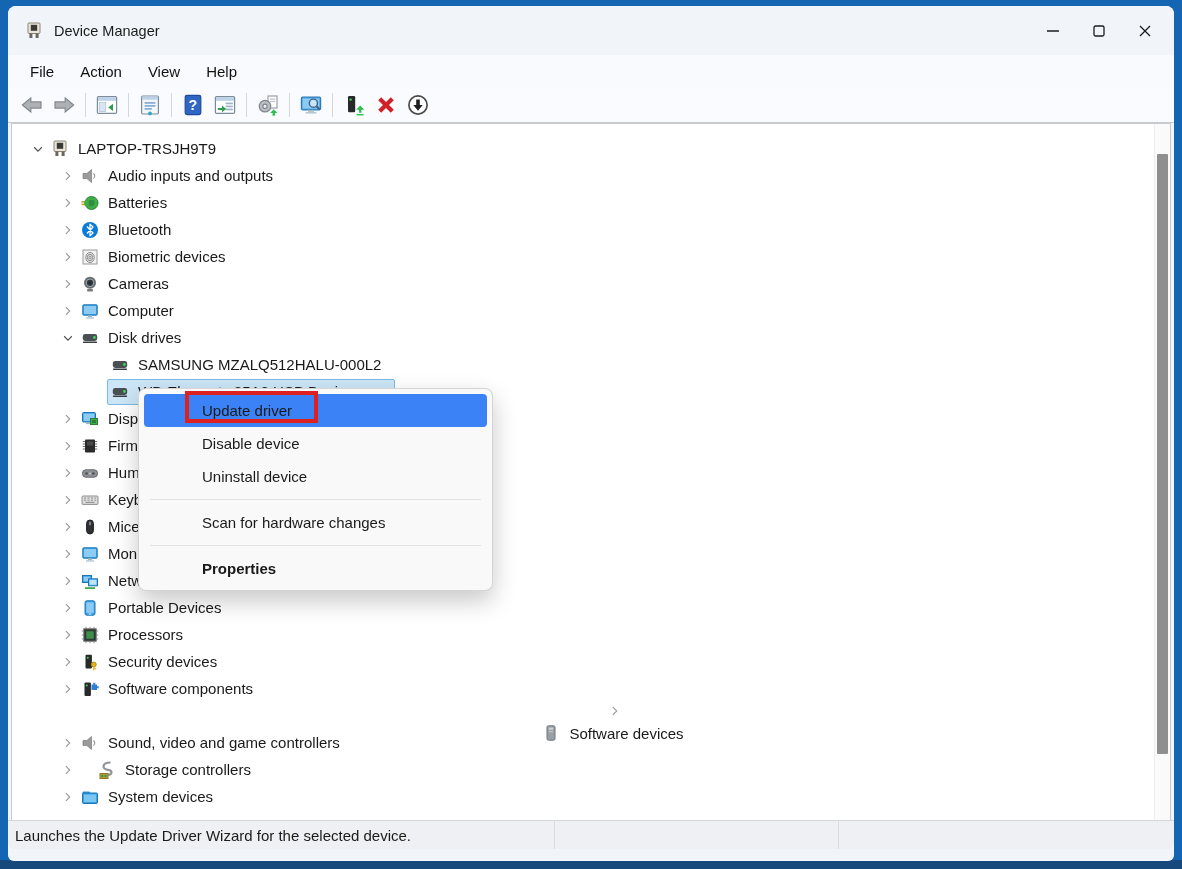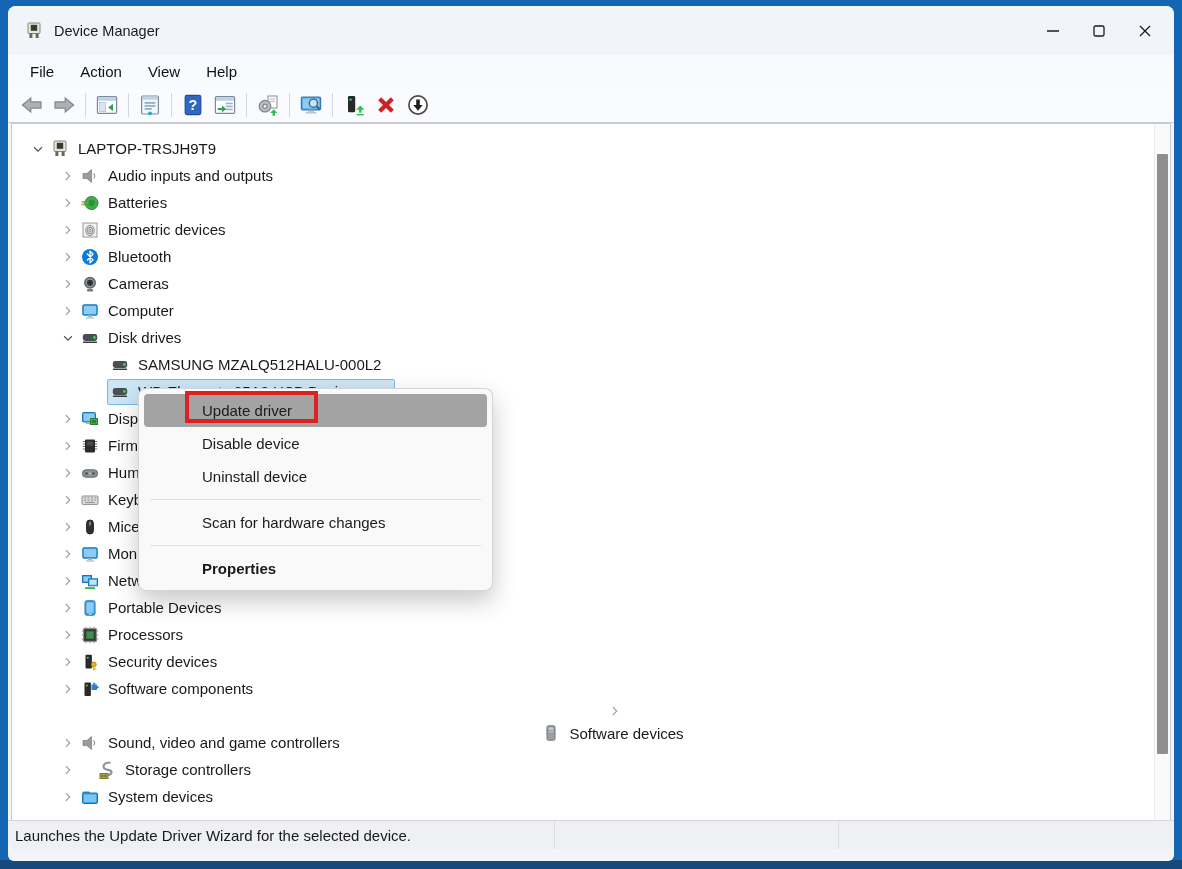--- a/index.html
+++ b/index.html
@@ -42,21 +42,21 @@
 
   
   .vscroll { position:absolute; top:0; bottom:0; right:0; width:16px; background:#fafafa; border-left:1px solid #ededed; }
   .vscroll .thumb { position:absolute; left:2px; top:30px; width:11px; height:600px; background:#8f8f8f; border-radius:1px; }
 
   
   .context-menu { position:absolute; left:130px; top:382px; width:355px; background:#f9f9f9;
     border:1px solid rgba(0,0,0,.14); border-radius:8px; padding:5px 0;
     box-shadow:0 10px 24px rgba(0,0,0,.22); z-index:40; font-size:15px; color:#1a1a1a; }
   .cm-item { position:relative; height:33px; display:flex; align-items:center; padding-left:58px; margin:0 5px; border-radius:4px; }
-  .cm-item.highlighted { background:#a3a3a3; }
+  .cm-item.highlighted { background:#3b82f6; }
   .cm-item.bold { font-weight:bold; }
   .cm-sep { height:1px; background:#e2e2e2; margin:6px 11px; }
   .annotation-rect { position:absolute; left:41px; top:-3px; width:133px; height:32px; border:4px solid #dd2020; z-index:50; pointer-events:none; }
 
   
   .statusbar { position:absolute; left:0; right:0; bottom:12px; height:29px; background:#eef0f3;
     border-top:1px solid #d6d6d6; display:flex; font-size:15px; color:#1a1a1a; border-radius:0 0 6px 6px; }
   .sb-pane1 { flex:0 0 546px; display:flex; align-items:center; padding-left:7px; }
   .sb-pane2 { flex:0 0 284px; border-left:1px solid #dcdcdc; }
   .sb-pane3 { flex:1; border-left:1px solid #dcdcdc; }
@@ -244,40 +244,40 @@
           </span>
         </div>
         <div class="tree-row" style="padding-left: 38px;">
           <span class="chev">
             <svg viewBox="0 0 20 20" xmlns="http://www.w3.org/2000/svg">
               <path d="M7 4.5 l5.5 5.5 -5.5 5.5" stroke="#9a9a9a" stroke-width="1.6" fill="none"></path>
             </svg>
           </span>
           <span class="row-inner">
             <span class="t-icon"><svg viewBox="0 0 20 20" xmlns="http://www.w3.org/2000/svg">
+                <circle cx="10" cy="10" r="8" fill="#0a7cd8"></circle>
+                <path d="M7 6.5 L13 13 L10 15.8 L10 4.2 L13 7 L7 13.5" stroke="#ffffff" stroke-width="1.3" fill="none" stroke-linejoin="round"></path>
+              </svg></span>
+            <span class="label">Bluetooth</span>
+          </span>
+        </div>
+        <div class="tree-row" style="padding-left: 38px;">
+          <span class="chev">
+            <svg viewBox="0 0 20 20" xmlns="http://www.w3.org/2000/svg">
+              <path d="M7 4.5 l5.5 5.5 -5.5 5.5" stroke="#9a9a9a" stroke-width="1.6" fill="none"></path>
+            </svg>
+          </span>
+          <span class="row-inner">
+            <span class="t-icon"><svg viewBox="0 0 20 20" xmlns="http://www.w3.org/2000/svg">
                 <rect x="3" y="3" width="14" height="14" fill="#f1f1f1" stroke="#9a9a9a"></rect>
                 <ellipse cx="10" cy="10.5" rx="4.2" ry="5" fill="none" stroke="#7a7a7a" stroke-width="0.9"></ellipse>
                 <ellipse cx="10" cy="10.5" rx="2.6" ry="3.3" fill="none" stroke="#7a7a7a" stroke-width="0.9"></ellipse>
                 <ellipse cx="10" cy="10.5" rx="1" ry="1.6" fill="none" stroke="#7a7a7a" stroke-width="0.9"></ellipse>
               </svg></span>
             <span class="label">Biometric devices</span>
-          </span>
-        </div>
-        <div class="tree-row" style="padding-left: 38px;">
-          <span class="chev">
-            <svg viewBox="0 0 20 20" xmlns="http://www.w3.org/2000/svg">
-              <path d="M7 4.5 l5.5 5.5 -5.5 5.5" stroke="#9a9a9a" stroke-width="1.6" fill="none"></path>
-            </svg>
-          </span>
-          <span class="row-inner">
-            <span class="t-icon"><svg viewBox="0 0 20 20" xmlns="http://www.w3.org/2000/svg">
-                <circle cx="10" cy="10" r="8" fill="#0a7cd8"></circle>
-                <path d="M7 6.5 L13 13 L10 15.8 L10 4.2 L13 7 L7 13.5" stroke="#ffffff" stroke-width="1.3" fill="none" stroke-linejoin="round"></path>
-              </svg></span>
-            <span class="label">Bluetooth</span>
           </span>
         </div>
         <div class="tree-row" style="padding-left: 38px;">
           <span class="chev">
             <svg viewBox="0 0 20 20" xmlns="http://www.w3.org/2000/svg">
               <path d="M7 4.5 l5.5 5.5 -5.5 5.5" stroke="#9a9a9a" stroke-width="1.6" fill="none"></path>
             </svg>
           </span>
           <span class="row-inner">
             <span class="t-icon"><svg viewBox="0 0 20 20" xmlns="http://www.w3.org/2000/svg">

